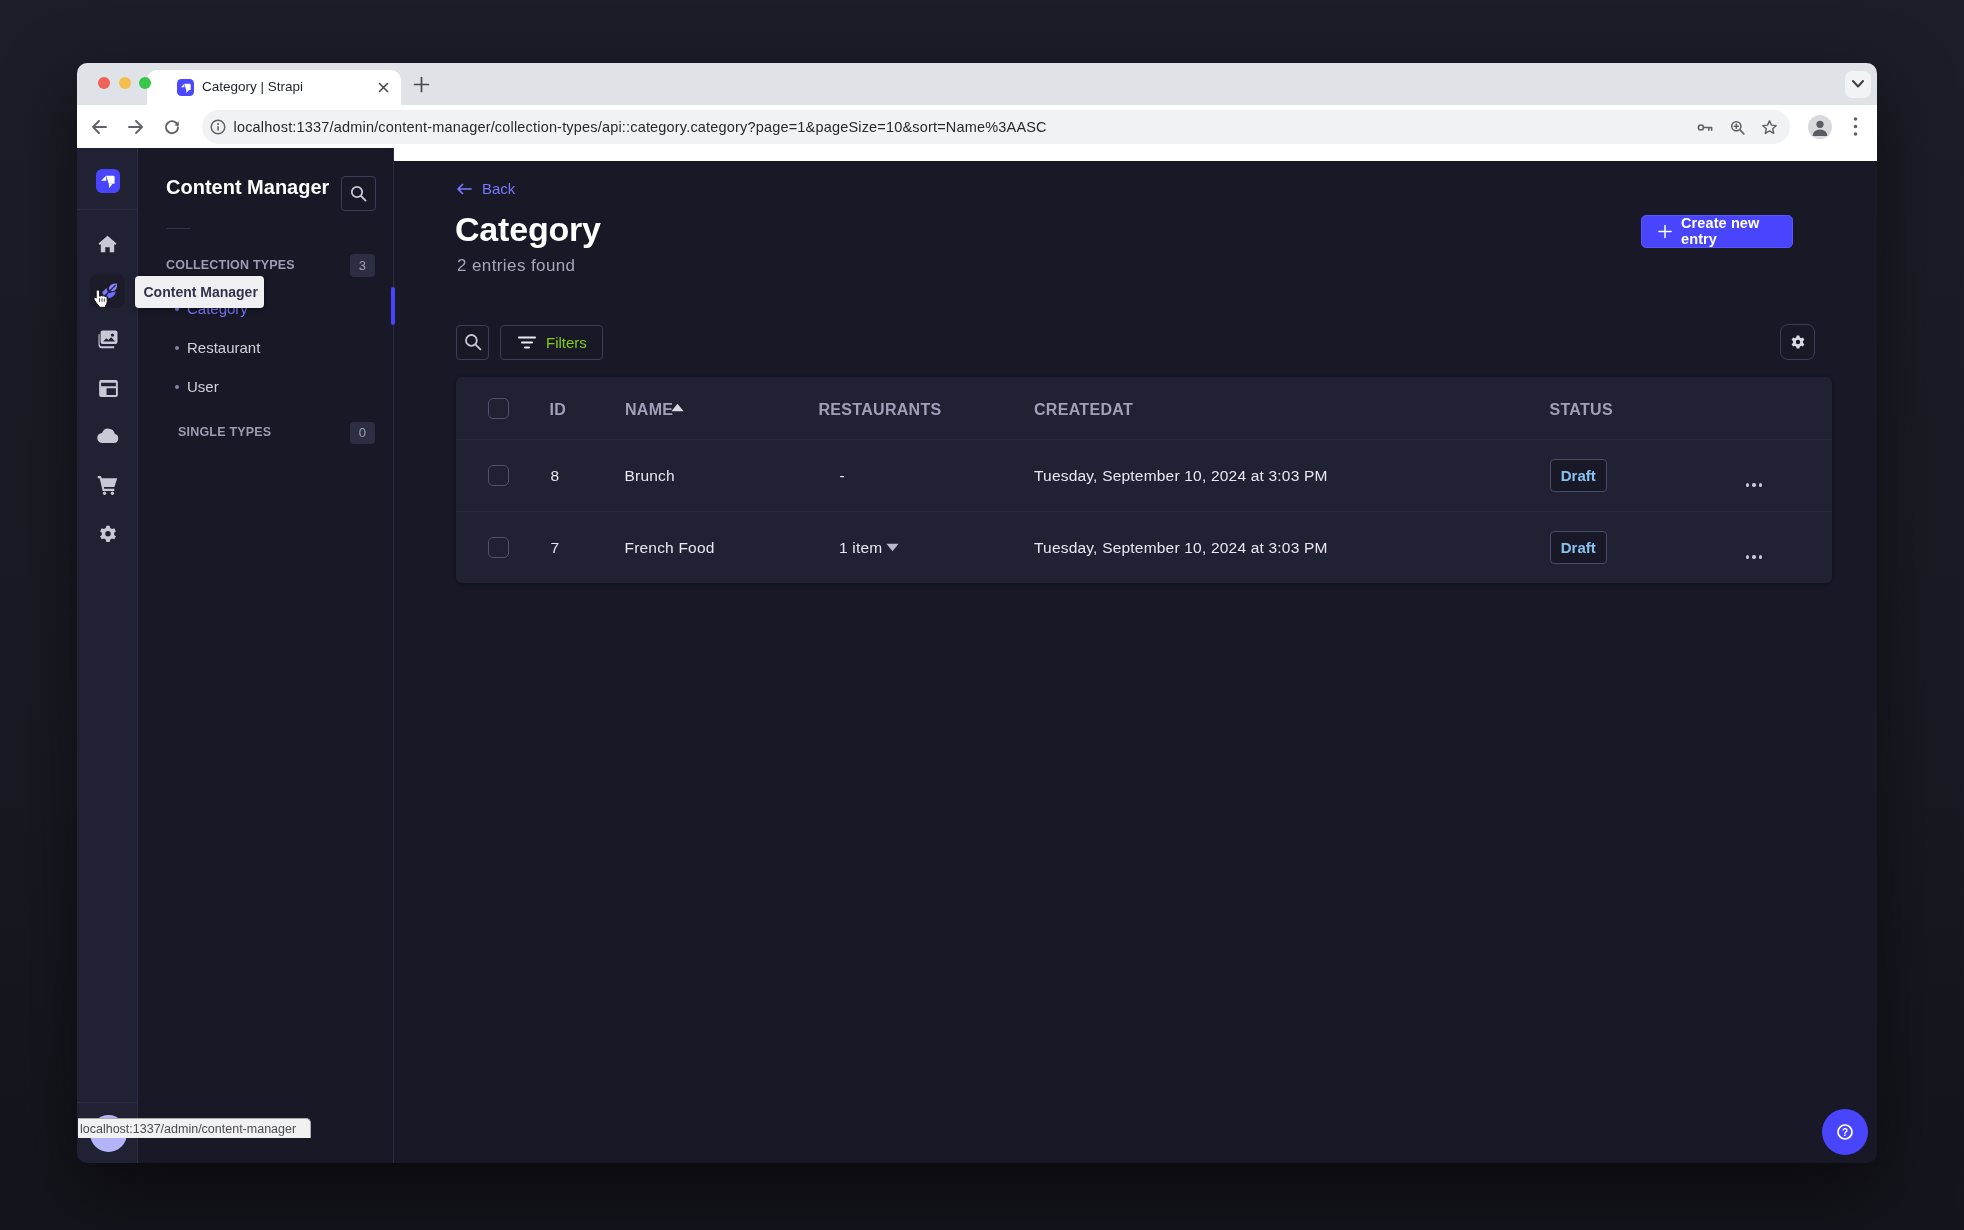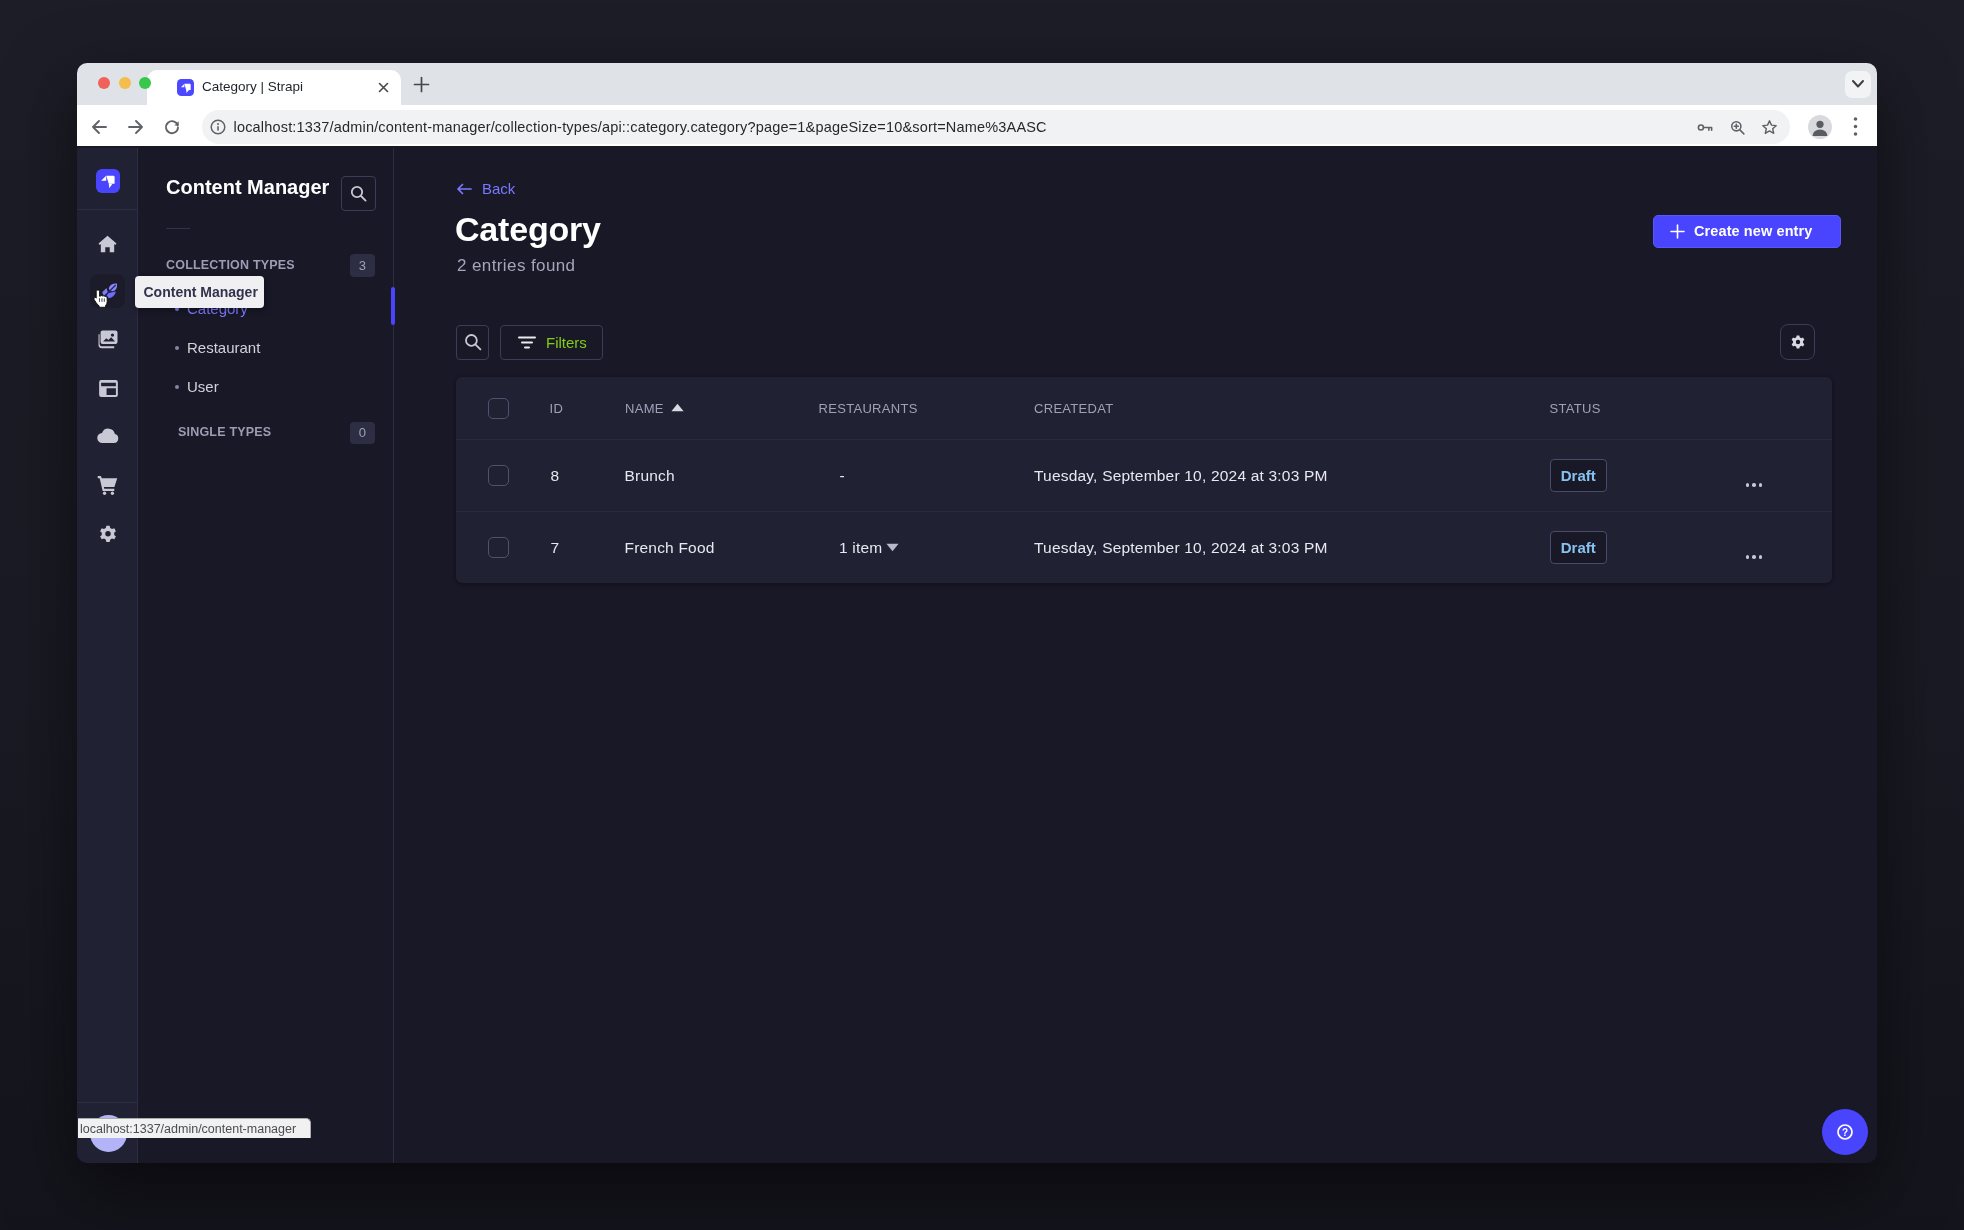--- a/index.html
+++ b/index.html
@@ -4,43 +4,43 @@
 <style>
   * { margin:0; padding:0; box-sizing:border-box; }
   html,body { width:1964px; height:1230px; overflow:hidden; }
   body { background:linear-gradient(180deg,#1d1d28 0%,#1a1a24 55%,#14141c 100%); font-family:"Liberation Sans", sans-serif; position:relative; }
   .abs { position:absolute; }
   .window { left:77px; top:63px; width:1800px; height:1100px; border-radius:10px; overflow:hidden; box-shadow:0 25px 70px rgba(0,0,0,.55); background:#181826; }
   
   .tabstrip { left:0; top:0; width:1800px; height:42px; background:#dfe2e7; }
   .dot { width:12px; height:12px; border-radius:50%; top:14px; z-index:3; }
   .tab { left:70px; top:7px; width:254px; height:35px; background:#fff; border-radius:10px 10px 0 0; }
-  .toolbar { left:0; top:42px; width:1800px; height:41px; background:#fff; }
+  .toolbar { left:0; top:42px; width:1800px; height:56px; background:#fff; }
   .pill { left:125px; top:4.5px; width:1588px; height:34px; border-radius:17px; background:#f0f2f4; }
   .chev-btn { left:1768px; top:8px; width:26px; height:26.5px; background:#f2f3f5; border-radius:7px; }
   
   .app { left:0; top:0; width:1800px; height:1100px; }
   .content { left:0; top:0; width:1800px; height:1100px; }
   .mainnav { left:0; top:85px; width:61px; height:1015px; background:#212134; border-right:1px solid #2c2c45; }
   .subnav { left:61px; top:85px; width:256px; height:1015px; background:#181826; border-right:1px solid #2c2c45; }
   .logo { left:19px; top:105.5px; width:24px; height:24px; border-radius:6px; background:#4945ff; }
   .navdiv { left:0; width:61px; height:1px; background:#2c2c45; }
   .tile { left:13px; top:210.5px; width:34.5px; height:34.5px; border-radius:8px; background:#1b1b2a; }
   .kd { left:13px; top:1051.5px; width:37px; height:37px; border-radius:50%; background:#b3b3f8; color:#2a25cf; font-weight:bold; font-size:14.5px; display:flex; align-items:center; justify-content:center; letter-spacing:.3px; }
   h1.title { left:378px; top:145px; font-size:34px; line-height:42px; color:#fff; font-weight:bold; letter-spacing:-.2px; }
   .sub { left:380px; top:192.5px; font-size:17px; color:#a5a5ba; letter-spacing:.4px; }
   .backlink { left:405px; top:117px; font-size:15px; color:#7b79ff; font-weight:500; }
-  .createbtn { left:1564px; top:151.5px; width:188px; height:33px; background:#4945ff; border:1px solid #5a56ff; border-radius:5px; color:#fff; display:flex; align-items:center; padding-left:16px;margin-left:12px; }
+  .createbtn { left:1564px; top:151.5px; width:152px; height:33px; background:#4945ff; border:1px solid #5a56ff; border-radius:5px; color:#fff; display:flex; align-items:center; padding-left:16px; }
   .createbtn span { font-size:14.5px; font-weight:600; margin-left:9px; letter-spacing:.1px; }
   .iconbtn { border:1px solid #3c3c58; border-radius:4px; display:flex; align-items:center; justify-content:center; }
   .filters { left:423px; top:261.5px; width:103px; height:35px; border:1px solid #3c3c58; border-radius:4px; display:flex; align-items:center; padding-left:17px; color:#84cc16; }
   .filters span { font-size:15px; font-weight:500; margin-left:10px; }
   .table { left:378.5px; top:313.5px; width:1376.5px; height:206.5px; background:#212134; border-radius:6px; box-shadow:0 1px 4px rgba(0,0,0,.35); }
   .chk { width:21px; height:21px; border:1px solid #51516f; border-radius:5px; }
-  .hlabel { font-size:13px; font-weight:normal; color:#a0a0b8; letter-spacing:.3px; }
+  .hlabel { font-size:16px; font-weight:bold; color:#a0a0b8; letter-spacing:.3px; }
   .cell { font-size:15.5px; color:#e8e8f0; letter-spacing:.2px; }
   .rowline { left:0; width:1376.5px; height:1px; background:#29293f; }
   .badge { width:57.5px; height:33px; border:1px solid #4a4a6a; background:#181826; border-radius:4px; color:#88c2f0; font-size:15px; font-weight:bold; display:flex; align-items:center; justify-content:center; }
   .dots3 span { display:inline-block; width:3.3px; height:3.3px; border-radius:50%; background:#c6c6d2; margin-right:3.5px; }
   .help { left:1745px; top:1045.5px; width:46px; height:46px; border-radius:50%; background:#4945ff; display:flex; align-items:center; justify-content:center; }
   .cm-tooltip { left:57.5px; top:213px; width:129px; height:31.5px; background:#f0f0f2; border-radius:4px; color:#32324d; font-size:14px; font-weight:600; display:flex; align-items:center; padding-left:9px; box-shadow:0 2px 6px rgba(0,0,0,.35); }
   .statusbar { left:1px; top:1055px; width:233px; height:20px; background:#f1f1f1; border-top:1px solid #ababab; border-right:1px solid #ababab; border-top-right-radius:5px; color:#4a4d52; font-size:12.5px; display:flex; align-items:center; padding-left:2px; letter-spacing:0; white-space:nowrap; overflow:hidden; }
   .sbadge { width:24.5px; height:22.5px; background:#2d2d44; border-radius:4px; color:#a0a0b8; font-size:13px; display:flex; align-items:center; justify-content:center; }
   .slabel { font-size:12.5px; font-weight:bold; color:#9c9cb4; letter-spacing:.2px; }
   .slink { font-size:15px; }

